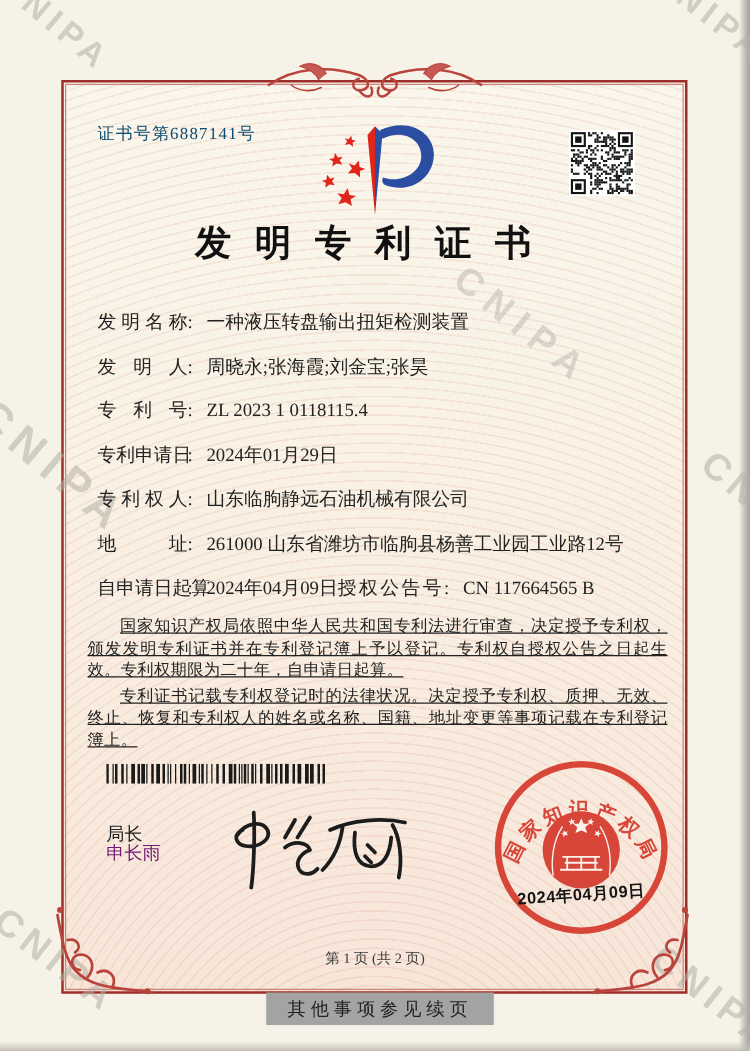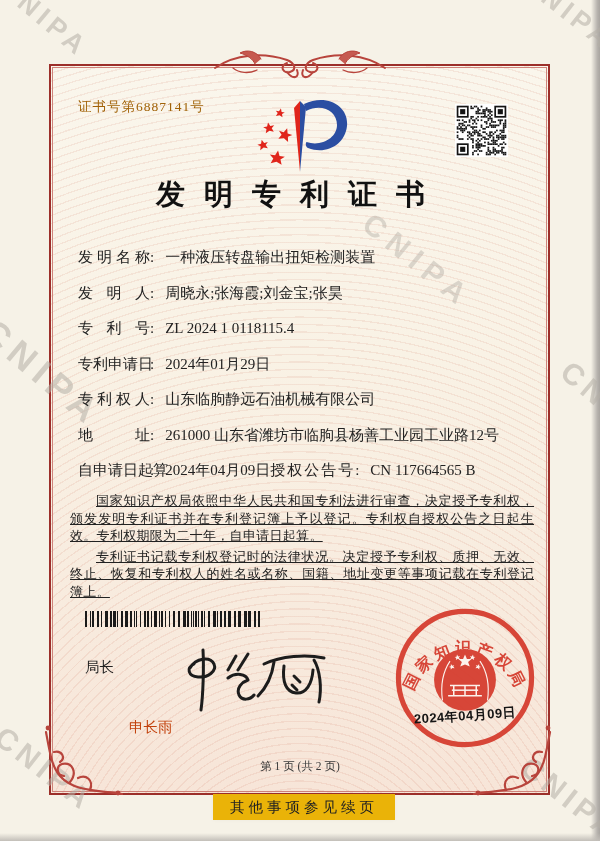--- a/index.html
+++ b/index.html
@@ -19,48 +19,48 @@
     background:
       repeating-radial-gradient(ellipse 130% 95% at 50% 118%,
         rgba(205,110,88,0.12) 0 1.2px, rgba(205,110,88,0) 1.2px 7px),
       linear-gradient(180deg,#faf6ec 0%,#f9f2e5 40%,#f8ecdf 70%,#f7e5d8 100%);}
   .frame::after{content:"";position:absolute;inset:1px;border:1px solid #cf837a;}
 
   .wm{position:absolute;color:#b5b0a7;opacity:.55;font-weight:bold;
       font-family:"Liberation Sans","DejaVu Sans",sans-serif;z-index:3;
       letter-spacing:5px;pointer-events:none;}
 
-  .cert-no{position:absolute;left:78px;top:98px;font-size:13.5px;color:#a16207;
+  .cert-no{position:absolute;left:78px;top:98px;font-size:13.5px;color:#0c4a6e;
       letter-spacing:1px;z-index:5;text-align:center;}
   .title{position:absolute;left:0;top:175px;width:600px;text-align:center;
       font-size:29px;font-weight:bold;color:#111;letter-spacing:19px;
       box-sizing:border-box;z-index:5;}
   .frow{position:absolute;left:78px;white-space:nowrap;font-size:15px;color:#222;z-index:5;}
   .lbl{display:inline-block;width:72px;text-align:justify;text-align-last:justify;}
   .colon{display:inline-block;}
   .val{margin-left:11px;}
   .pair2{}
   .pair2 .lbl2{letter-spacing:2px;}
 
   .paras{position:absolute;left:70px;top:492px;width:464px;font-size:13px;
       line-height:17.5px;color:#222;text-align:justify;letter-spacing:.3px;
       font-weight:500;z-index:5;}
   .paras p{margin:0 0 3px 0;text-indent:2em;text-decoration:underline;}
 
   .sig-title{position:absolute;left:85px;top:658px;font-size:14.5px;color:#222;z-index:5;}
-  .sig-name{position:absolute;left:85px;top:718px;font-size:14.5px;color:#c2410c;z-index:5;margin-left:44px;}
+  .sig-name{position:absolute;left:85px;top:673px;font-size:14.5px;color:#701a75;z-index:5;}
 
   .seal-date{position:absolute;left:392px;top:707px;width:146px;text-align:center;
       font-size:13px;font-weight:bold;color:#151515;transform:rotate(-4deg);z-index:7;
       font-family:"Liberation Sans","DejaVu Sans",sans-serif;letter-spacing:.5px;}
 
   .page-foot{position:absolute;left:0;top:759px;width:600px;text-align:center;
       font-size:11.5px;color:#3a3a3a;z-index:5;}
   .note-strip{position:absolute;left:213px;top:794px;width:182px;height:26px;
-      background:#eab308;z-index:6;box-shadow:0 0 4px rgba(0,0,0,0.04);}
+      background:#a3a3a3;z-index:6;box-shadow:0 0 4px rgba(0,0,0,0.04);}
   .note-text{width:100%;text-align:center;font-size:14.5px;letter-spacing:4px;
       color:#222;margin-top:4px;font-weight:500;}
 
   svg{position:absolute;z-index:5;}
   .orn{z-index:4;}
 </style>
 </head>
 <body>
 
 <div class="page">
@@ -427,21 +427,21 @@
 
   <div class="title">发明专利证书</div>
 
   <div class="frow" style="top:284px">
     <span class="lbl">发明人</span><span class="colon">:</span><span class="val">周晓永;张海霞;刘金宝;张昊</span>
   </div>
   <div class="frow" style="top:248px">
     <span class="lbl">发明名称</span><span class="colon">:</span><span class="val">一种液压转盘输出扭矩检测装置</span>
   </div>
   <div class="frow" style="top:319px">
-    <span class="lbl">专利号</span><span class="colon">:</span><span class="val">ZL 2024 1 0118115.4</span>
+    <span class="lbl">专利号</span><span class="colon">:</span><span class="val">ZL 2023 1 0118115.4</span>
   </div>
   <div class="frow" style="top:355px">
     <span class="lbl">专利申请日</span><span class="colon">:</span><span class="val">2024年01月29日</span>
   </div>
   <div class="frow" style="top:390px">
     <span class="lbl">专利权人</span><span class="colon">:</span><span class="val">山东临朐静远石油机械有限公司</span>
   </div>
   <div class="frow" style="top:426px">
     <span class="lbl">地址</span><span class="colon">:</span><span class="val">261000 山东省潍坊市临朐县杨善工业园工业路12号</span>
   </div>

